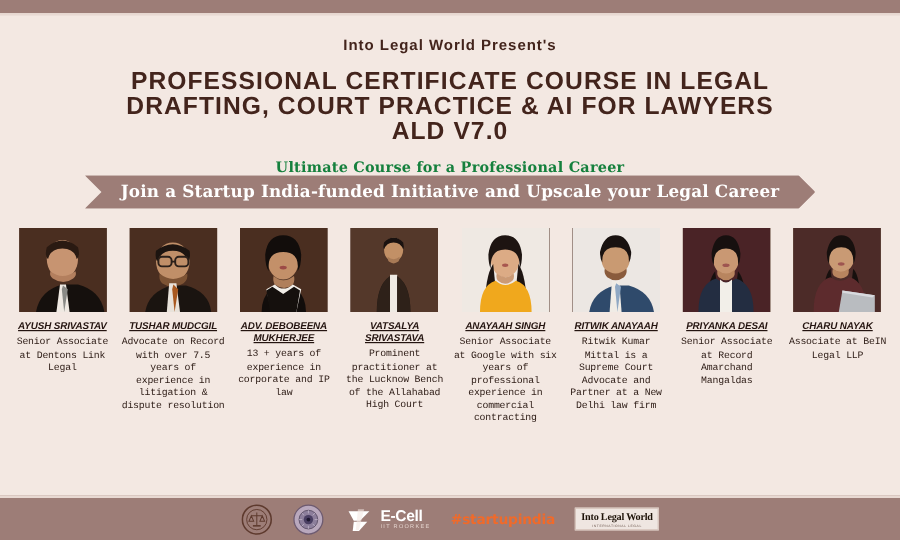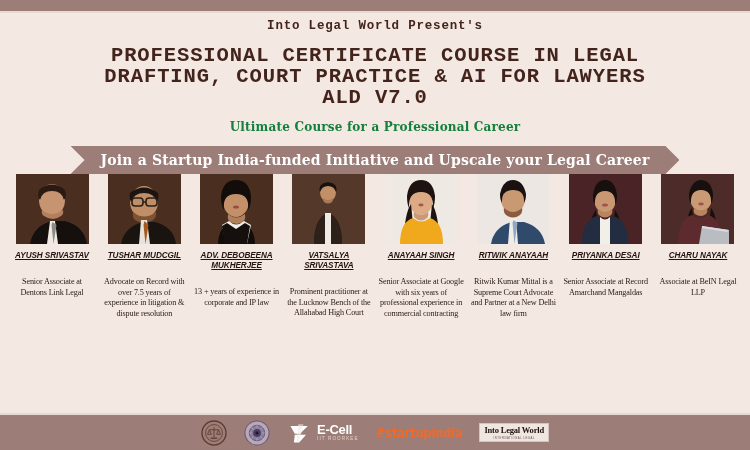--- a/index.html
+++ b/index.html
@@ -28,29 +28,29 @@
     background:#e8d9d2;
   }
 
   
   .header {
     position:absolute; top:13px; left:0;
     width:750px;
     text-align:center;
   }
   .presenter {
-    font-family:Liberation Mono, monospace;
+    font-family:Liberation Sans, sans-serif;
     font-size:12.5px;
     font-weight:bold;
     letter-spacing:0.8px;
     color:#43241c;
-    margin-top:6px;
+    margin-top:18px;
   }
   .maintitle {
-    font-family:Liberation Mono, monospace;
+    font-family:Liberation Sans, sans-serif;
     font-size:20.5px;
     font-weight:bold;
     letter-spacing:0.9px;
     line-height:21px;
     color:#43241c;
     margin-top:12px;
     padding:0 12px;
   }
   .subtitle {
     font-family:"DejaVu Serif", serif;
@@ -79,21 +79,21 @@
     font-family:"DejaVu Serif", serif;
     font-size:14px;
     font-weight:bold;
     color:#ffffff;
     letter-spacing:0.15px;
     white-space:nowrap;
   }
 
   
   .speakers {
-    position:absolute; top:174px; left:8px;
+    position:absolute; top:190px; left:8px;
     width:734px; height:215px;
     display:flex;
     justify-content:space-between;
     align-items:flex-start;
   }
   .card {
     width:88px;
     display:flex;
     flex-direction:column;
     align-items:center;
@@ -113,22 +113,22 @@
     font-size:8.2px;
     font-weight:bold;
     font-style:italic;
     text-decoration:underline;
     color:#241410;
     text-align:center;
     line-height:10px;
     letter-spacing:-0.1px;
   }
   .sp-desc {
-    margin-top:16px;
-    font-family:Liberation Serif, serif;
+    margin-top:4px;
+    font-family:Liberation Mono, monospace;
     font-size:8.2px;
     color:#2b1a14;
     text-align:center;
     line-height:10.5px;
     letter-spacing:-0.15px;
   }
 
   
   .footer {
     position:absolute; left:0; top:413px;

